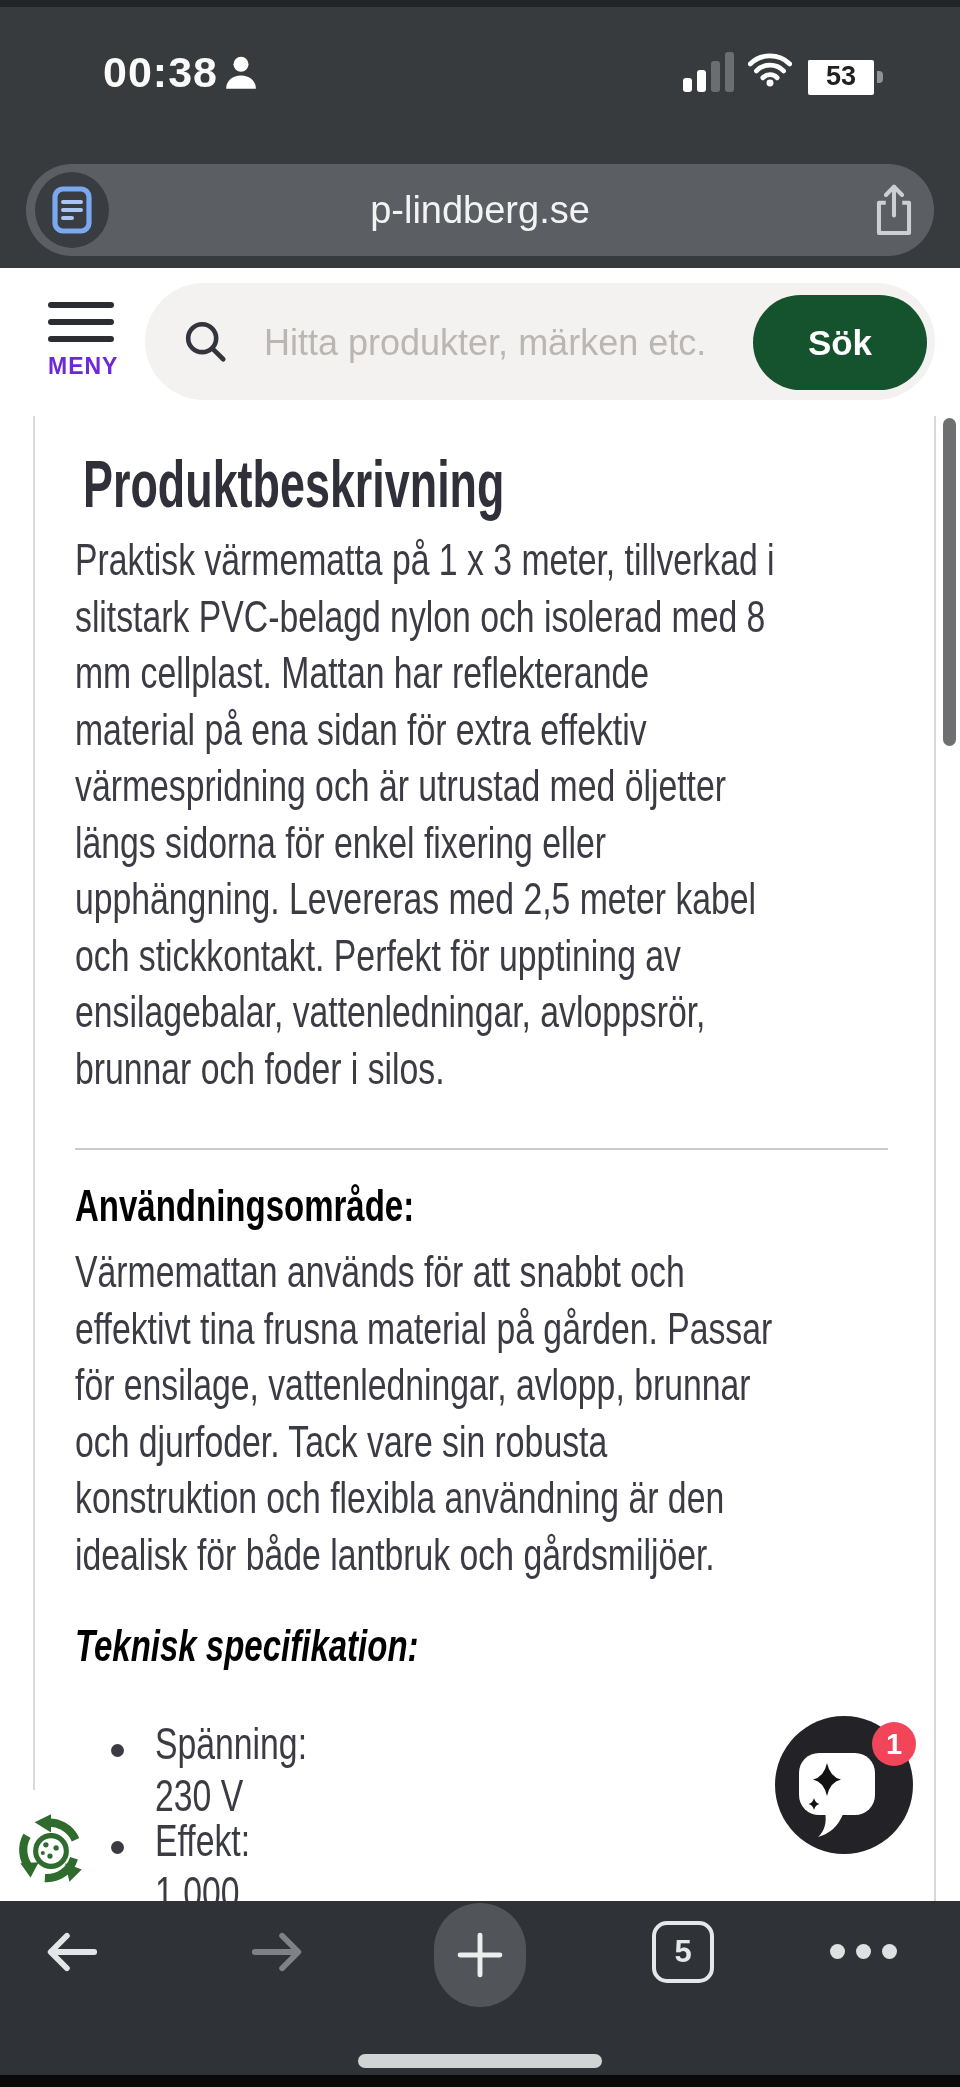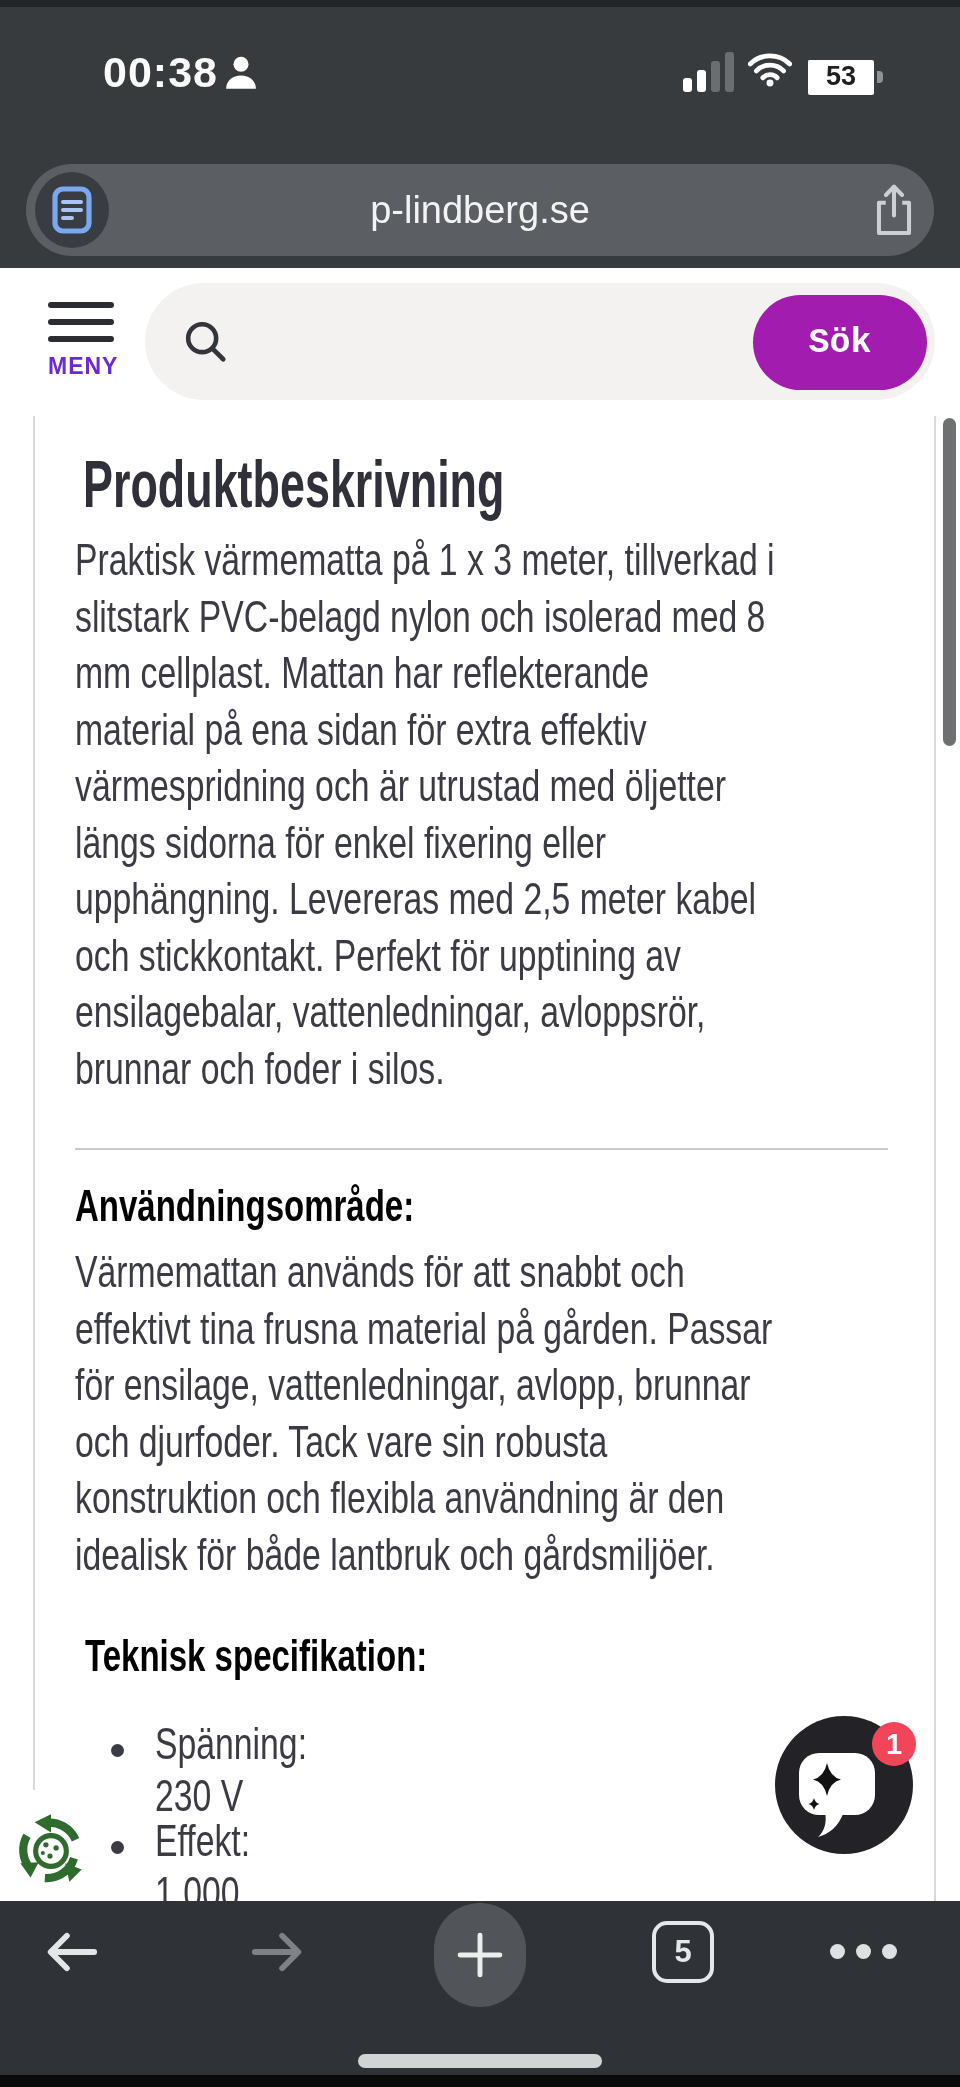--- a/index.html
+++ b/index.html
@@ -26,21 +26,21 @@
   
   .site-header{left:0;top:268px;width:960px;height:150px;background:#fff;}
   .menu-btn{left:48px;top:34px;width:70px;}
   .menu-bar{width:66px;height:6px;border-radius:3px;background:#2c2c33;margin-bottom:11px;}
   .menu-label{font-size:23px;font-weight:700;color:#6d28d9;letter-spacing:1px;margin-top:2px;}
   .search-pill{left:145px;top:15px;width:790px;height:117px;border-radius:59px;background:#f4f2f0;}
   .search-input{position:absolute;left:117px;top:0;width:470px;height:117px;border:none;background:transparent;
                 font-family:"Liberation Sans",sans-serif;font-size:36px;color:#4a4a52;outline:none;}
   .search-input::placeholder{color:#b9b6b3;}
   .search-btn{position:absolute;left:608px;top:12px;width:174px;height:95px;border-radius:48px;border:none;
-              background:#a21caf;color:#fff;font-family:Liberation Mono, monospace;
+              background:#14532d;color:#fff;font-family:Liberation Sans, sans-serif;
               font-size:35px;font-weight:700;cursor:pointer;}
 
   
   .frame-line{width:2px;background:#d8d8d6;}
   .scroll-thumb{left:943px;top:418px;width:13px;height:328px;border-radius:7px;background:#6e6f70;}
 
   .sq{display:inline-block;transform:scaleX(0.75);transform-origin:0 0;white-space:pre-line;}
   .sq-title{display:inline-block;transform:scaleX(0.68);transform-origin:0 0;white-space:nowrap;}
 
   .page-title{left:75px;top:438px;font-size:66px;font-weight:700;color:#30303a;}
@@ -126,20 +126,21 @@
     <div class="menu-bar"></div>
     <div class="menu-bar"></div>
     <div class="menu-bar"></div>
     <div class="menu-label">MENY</div>
   </div>
   <div class="abs search-pill">
     <svg class="abs" style="left:38px;top:36px;" width="46" height="46" viewBox="0 0 24 24">
       <circle cx="10" cy="10" r="7.3" fill="none" stroke="#33343c" stroke-width="2.4"></circle>
       <line x1="15.4" y1="15.4" x2="21" y2="21" stroke="#33343c" stroke-width="2.4" stroke-linecap="round"></line>
     </svg>
+    <input class="search-input" type="text" placeholder="Hitta produkter, märken etc." style="">
     <button class="search-btn">Sök</button>
   </div>
 </div>
 
 <div class="abs frame-line" style="left:33px;top:416px;height:1374px;"></div>
 <div class="abs frame-line" style="left:934px;top:416px;height:1485px;"></div>
 <div class="abs scroll-thumb"></div>
 
 <h1 class="abs page-title" style="margin:8px;">
   <span class="sq-title">Produktbeskrivning</span>
@@ -166,21 +167,21 @@
 
 <p class="abs para p2" style="margin:0;">
   <span class="sq">Värmemattan används för att snabbt och
 effektivt tina frusna material på gården. Passar
 för ensilage, vattenledningar, avlopp, brunnar
 och djurfoder. Tack vare sin robusta
 konstruktion och flexibla användning är den
 idealisk för både lantbruk och gårdsmiljöer.</span>
 </p>
 
-<h2 class="abs sect-h h-spec" style="margin:10px;">
+<h2 class="abs sect-h h-spec" style="margin:0;font-style:italic;">
   <span class="sq">Teknisk specifikation:</span>
 </h2>
 
 <div class="abs" style="left:111px;top:1744px;">
   <div class="bullet-dot abs" style="left:0;top:0;"></div>
   <div class="abs bullet-text" style="left:44px;top:-26px;">
     <span class="sq">Spänning: 230 V</span>
   </div>
 </div>
 <div class="abs" style="left:111px;top:1841px;">

